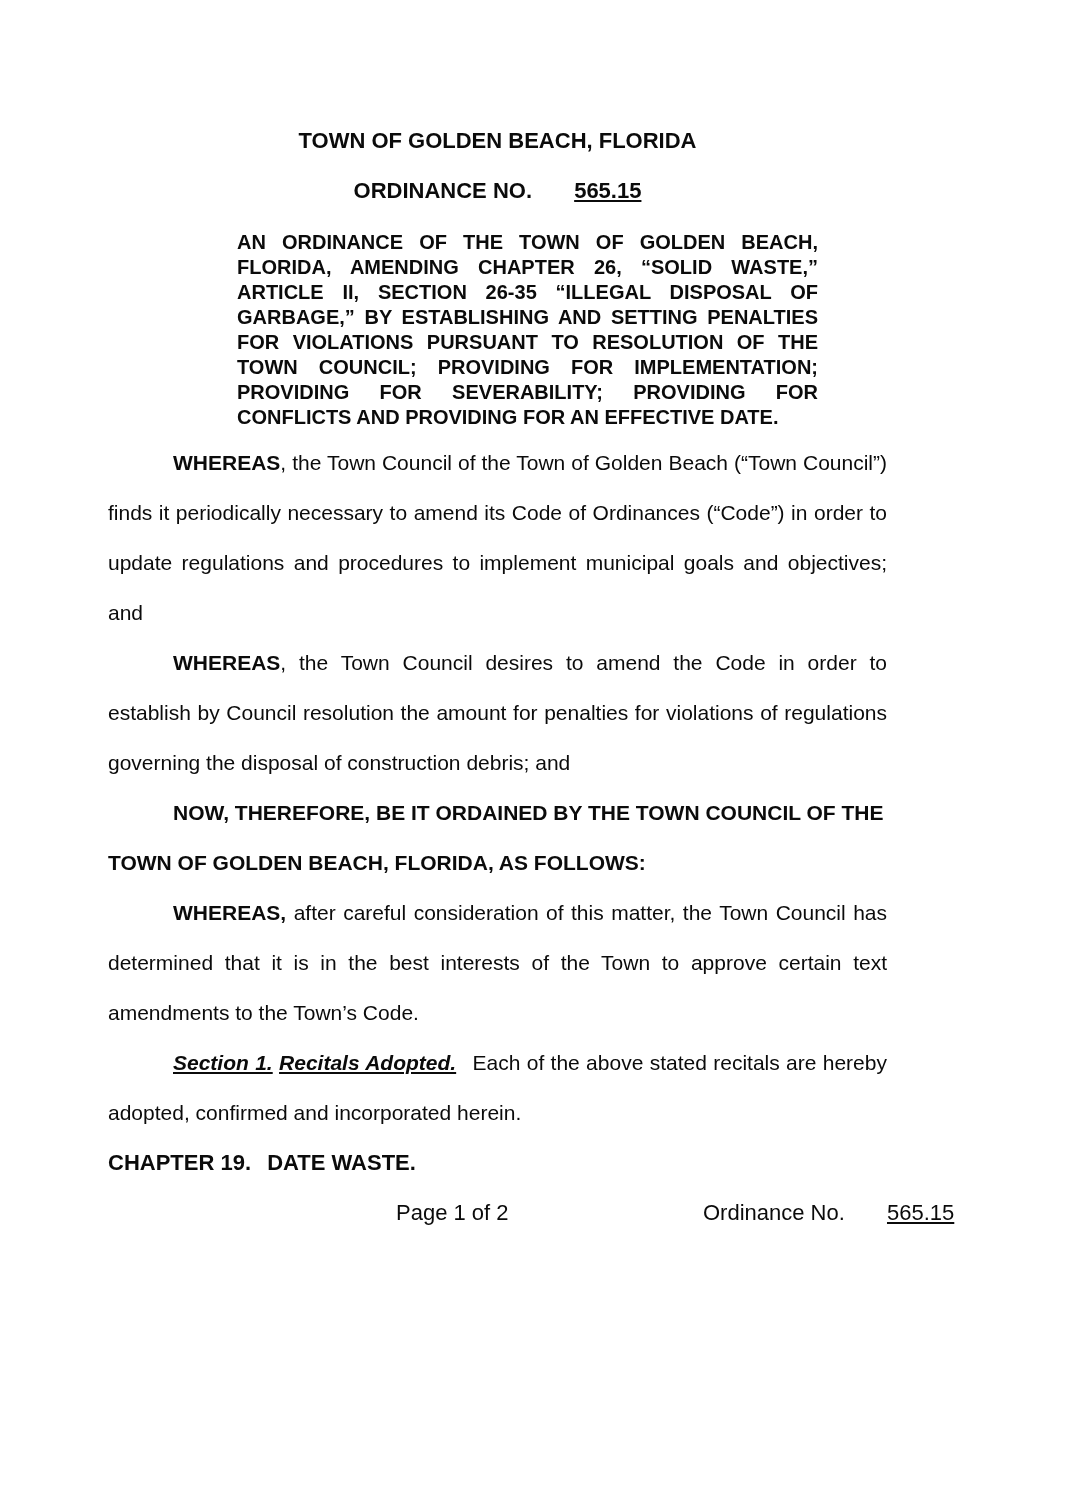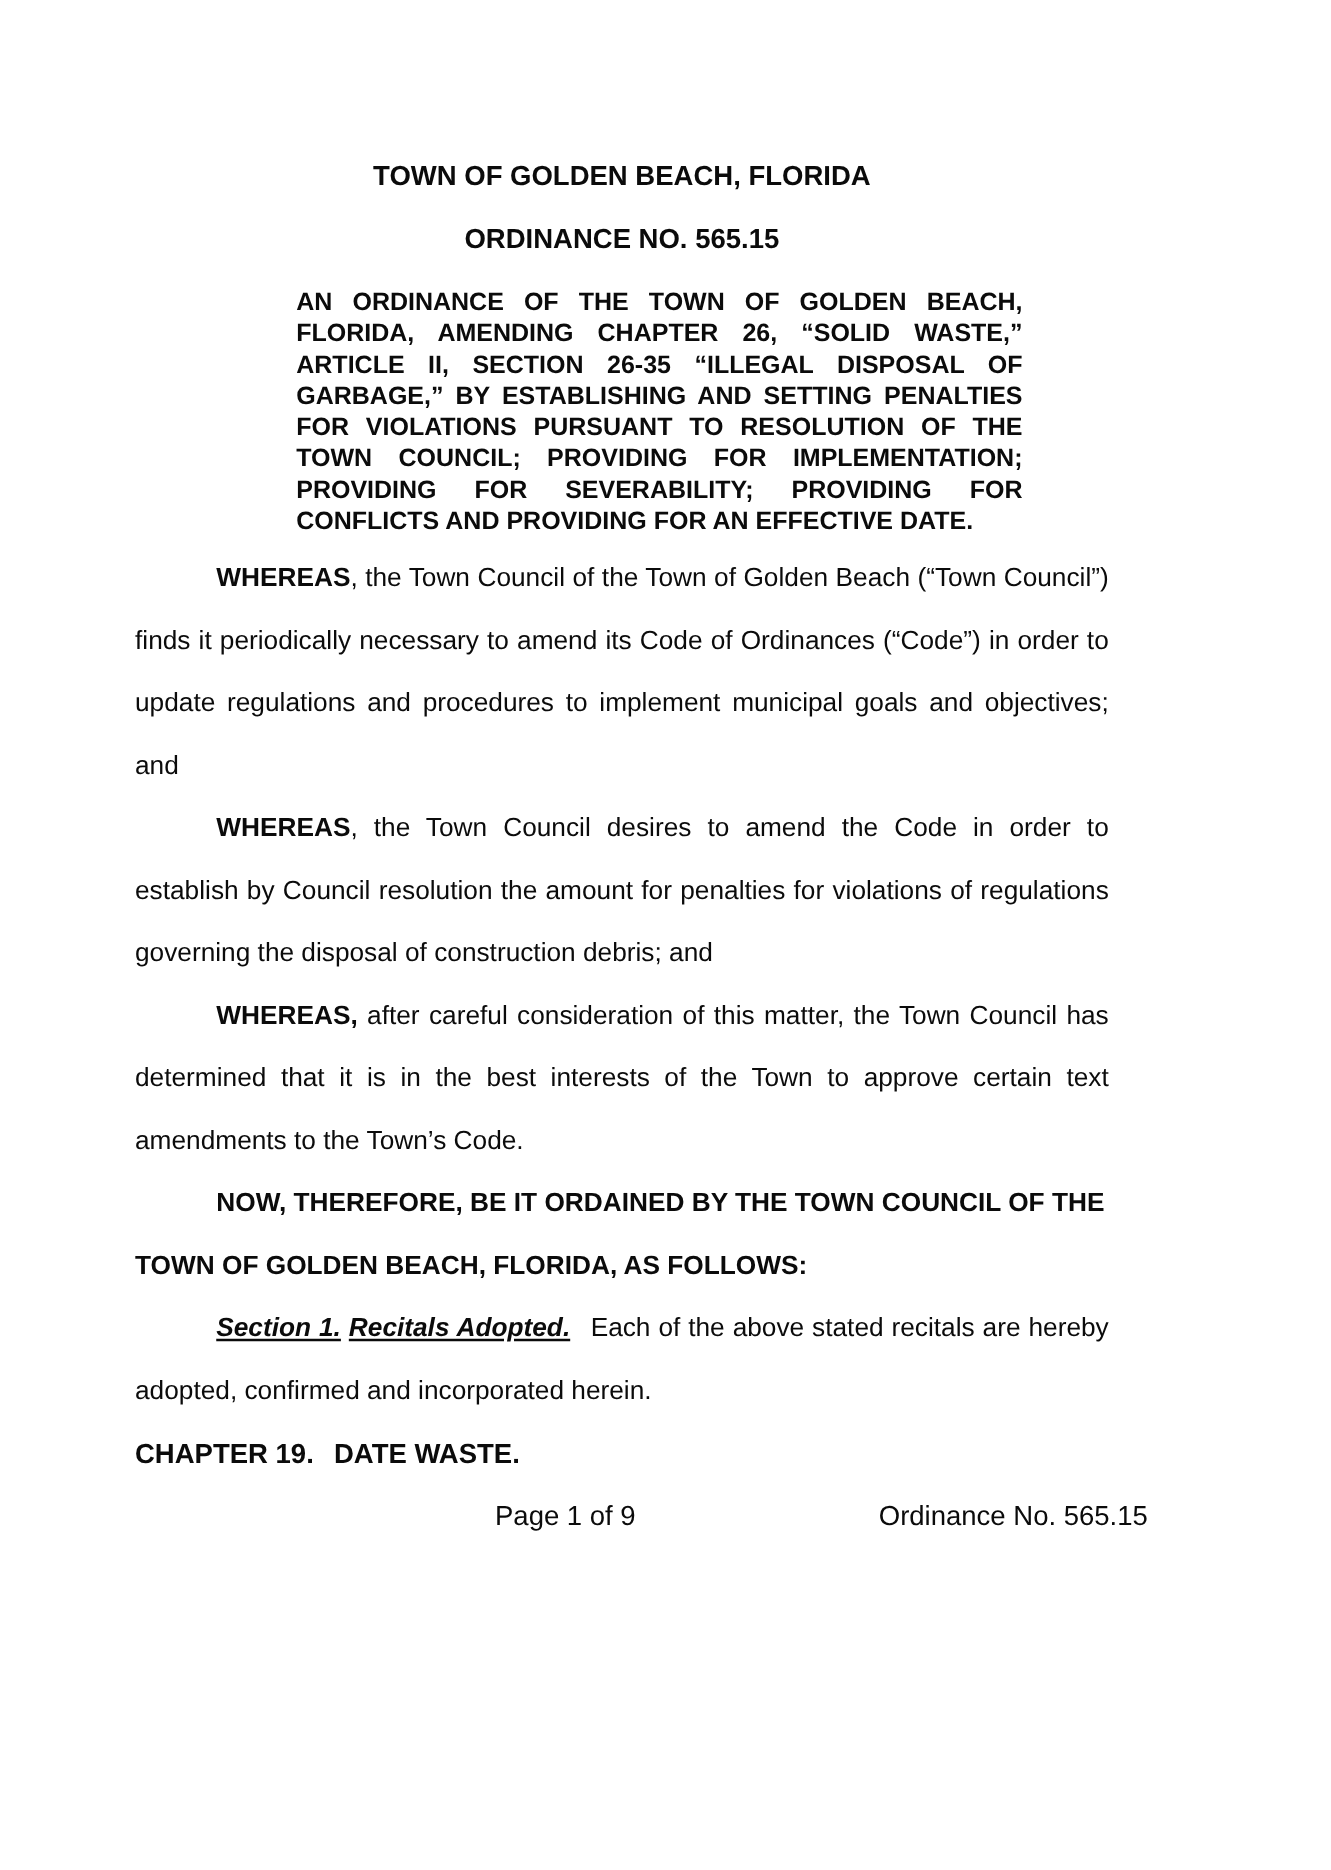--- a/index.html
+++ b/index.html
@@ -22,20 +22,22 @@
     font-size: 22px;
     font-weight: bold;
     text-align: center;
     line-height: 26px;
     margin: 0;
   }
   .hdr-line.ordinance {
     margin-top: 24px;
   }
   .u {
+    text-decoration: underline;
+    margin-left: 36px;
   }
   .title-block {
     margin: 26px 0 0 129px;
     width: 581px;
     font-size: 20px;
     font-weight: bold;
     line-height: 25px;
     text-align: justify;
   }
   .body-para {
@@ -104,37 +106,37 @@
     <span>ORDINANCE NO.</span>
     <span class="u">565.15</span>
   </p>
 
   <p class="title-block">AN ORDINANCE OF THE TOWN OF GOLDEN BEACH, FLORIDA, AMENDING CHAPTER 26, “SOLID WASTE,” ARTICLE II, SECTION 26-35 “ILLEGAL DISPOSAL OF GARBAGE,” BY ESTABLISHING AND SETTING PENALTIES FOR VIOLATIONS PURSUANT TO RESOLUTION OF THE TOWN COUNCIL; PROVIDING FOR IMPLEMENTATION; PROVIDING FOR SEVERABILITY; PROVIDING FOR CONFLICTS AND PROVIDING FOR AN EFFECTIVE DATE.</p>
 
   <p class="body-para first"><span class="lead">WHEREAS</span><span>, the Town Council of the Town of Golden Beach (“Town Council”) finds it periodically necessary to amend its Code of Ordinances (“Code”) in order to update regulations and procedures to implement municipal goals and objectives; and</span></p>
 
   <p class="body-para"><span class="lead">WHEREAS</span><span>, the Town Council desires to amend the Code in order to establish by Council resolution the amount for penalties for violations of regulations governing the disposal of construction debris; and</span></p>
 
+  <p class="body-para enacting">NOW, THEREFORE, BE IT ORDAINED BY THE TOWN COUNCIL OF THE TOWN OF GOLDEN BEACH, FLORIDA, AS FOLLOWS:</p>
+
   <p class="body-para"><span class="lead">WHEREAS,</span><span> after careful consideration of this matter, the Town Council has determined that it is in the best interests of the Town to approve certain text amendments to the Town’s Code.</span></p>
-
-  <p class="body-para enacting">NOW, THEREFORE, BE IT ORDAINED BY THE TOWN COUNCIL OF THE TOWN OF GOLDEN BEACH, FLORIDA, AS FOLLOWS:</p>
 
   <p class="body-para">
     <span class="section-label">Section 1.</span>
     <span class="section-title">Recitals Adopted.</span>
     <span class="section-body">Each of the above stated recitals are hereby adopted, confirmed and incorporated herein.</span>
   </p>
 
 
   <p class="chapter-heading">
     <span>CHAPTER 19.</span>
     <span class="chapter-title">DATE WASTE.</span>
   </p>
 
   <div class="doc-footer">
-    <span class="footer-page">Page 1 of 9</span>
+    <span class="footer-page">Page 1 of 2</span>
     <span class="footer-ordinance">
       <span>Ordinance No.</span>
       <span class="u">565.15</span>
     </span>
   </div>
 
 </div>
 
 </body></html>

